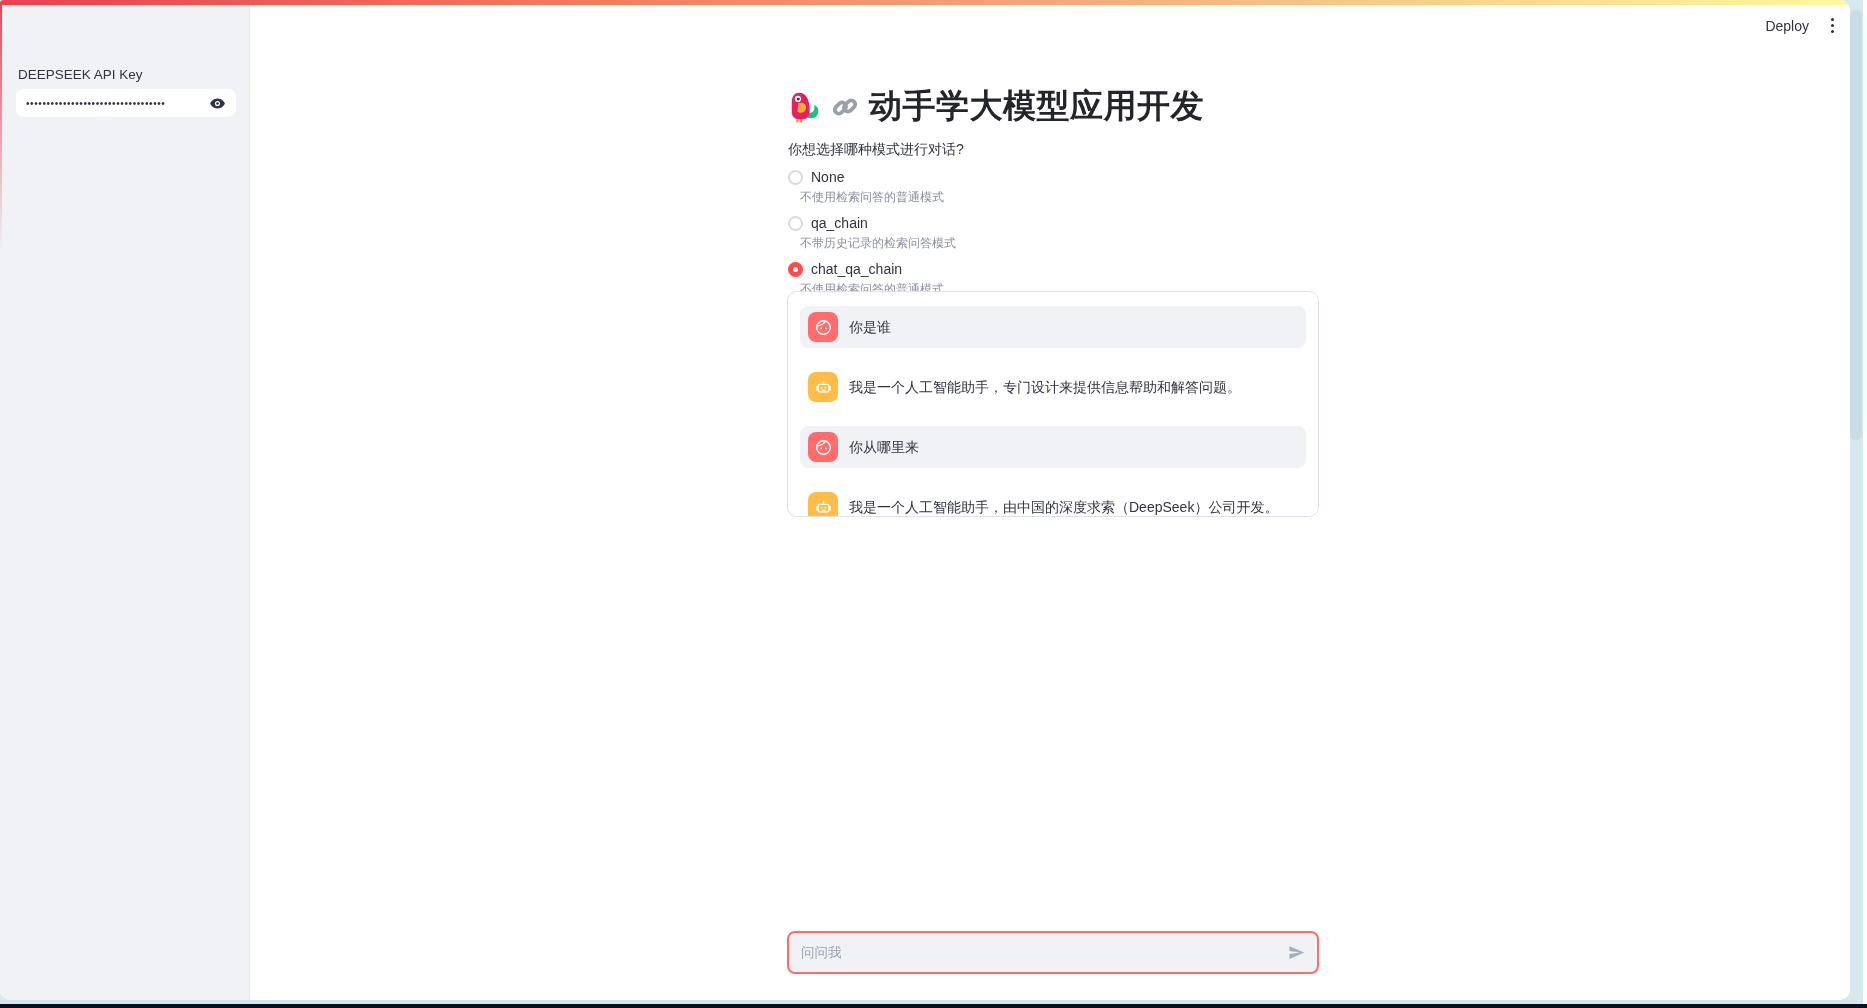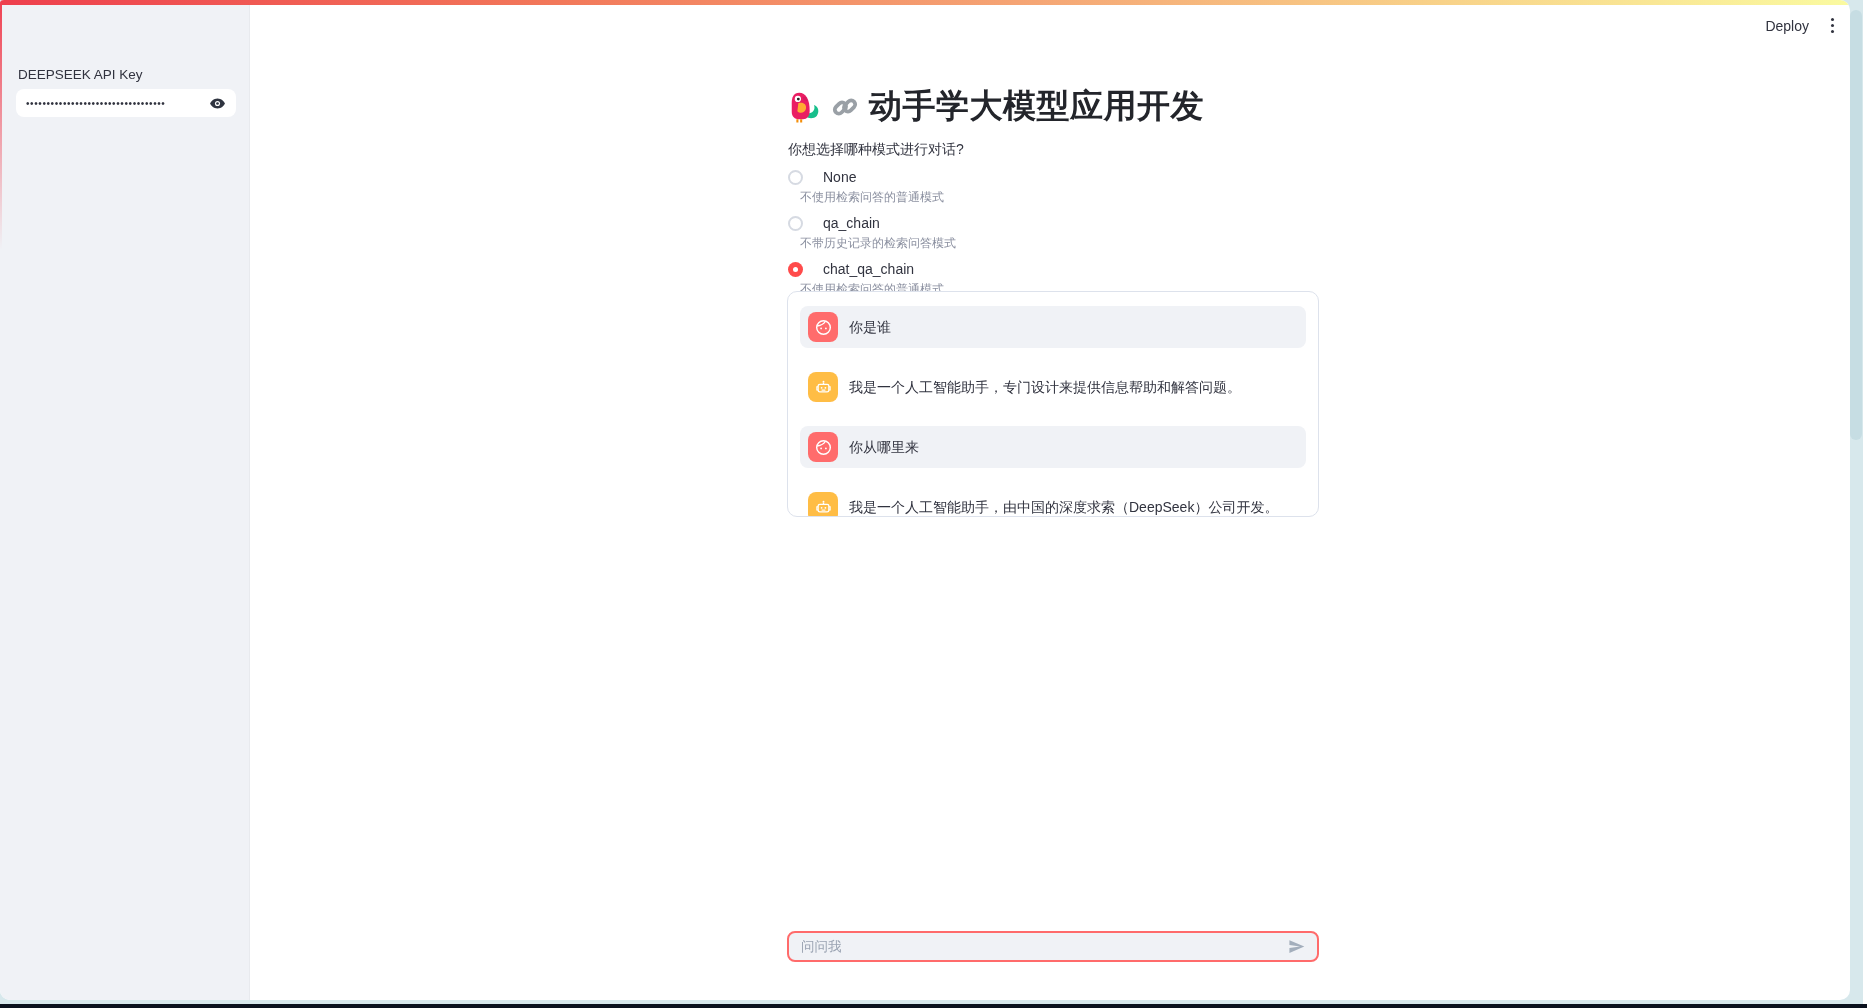--- a/index.html
+++ b/index.html
@@ -85,21 +85,21 @@
   }
   .app-title .title-text {
     font-size:33px; font-weight:700; color:#23252b; letter-spacing:0.5px;
     white-space:nowrap;
   }
   .title-icon { display:flex; align-items:center; }
 
   
   .mode-block { position:absolute; top:139px; left:1px; right:0; }
   .mode-question { font-size:14px; color:#31333f; line-height:20px; margin-bottom:8px; }
-  .radio-row { display:flex; align-items:center; gap:20px; height:20px; cursor:pointer; }
+  .radio-row { display:flex; align-items:center; gap:8px; height:20px; cursor:pointer; }
   .radio-circle {
     width:15px; height:15px; border-radius:50%; flex:0 0 auto;
     border:2px solid #d6dae2; background:#fff;
   }
   .radio-circle.selected {
     border:none; background:#ff4b4b; position:relative;
   }
   .radio-circle.selected::after {
     content:""; position:absolute; left:5px; top:5px; width:5px; height:5px;
     border-radius:50%; background:#fff;
@@ -123,21 +123,21 @@
   .avatar {
     width:30px; height:30px; border-radius:8px; flex:0 0 auto;
     display:flex; align-items:center; justify-content:center;
   }
   .avatar.user-avatar { background:#ff6c6c; }
   .avatar.assistant-avatar { background:#ffbd45; }
   .msg-text { font-size:14px; color:#31333f; line-height:20px; }
 
   
   .chat-input-wrap {
-    position:absolute; top:931px; left:0; width:532px; height:31px;
+    position:absolute; top:931px; left:0; width:532px; height:43px;
     background:#f0f2f6; border:2px solid #ff6b6b; border-radius:8px;
     display:flex; align-items:center; padding:0 12px; gap:8px;
   }
   .chat-input {
     flex:1; min-width:0; border:none; outline:none; background:transparent;
     font-size:13.5px; color:#31333f;
     font-family:"Liberation Sans","DejaVu Sans",sans-serif;
   }
   .chat-input::placeholder { color:#9aa3b2; }
   .send-btn { display:flex; align-items:center; background:none; border:none; cursor:pointer; }

